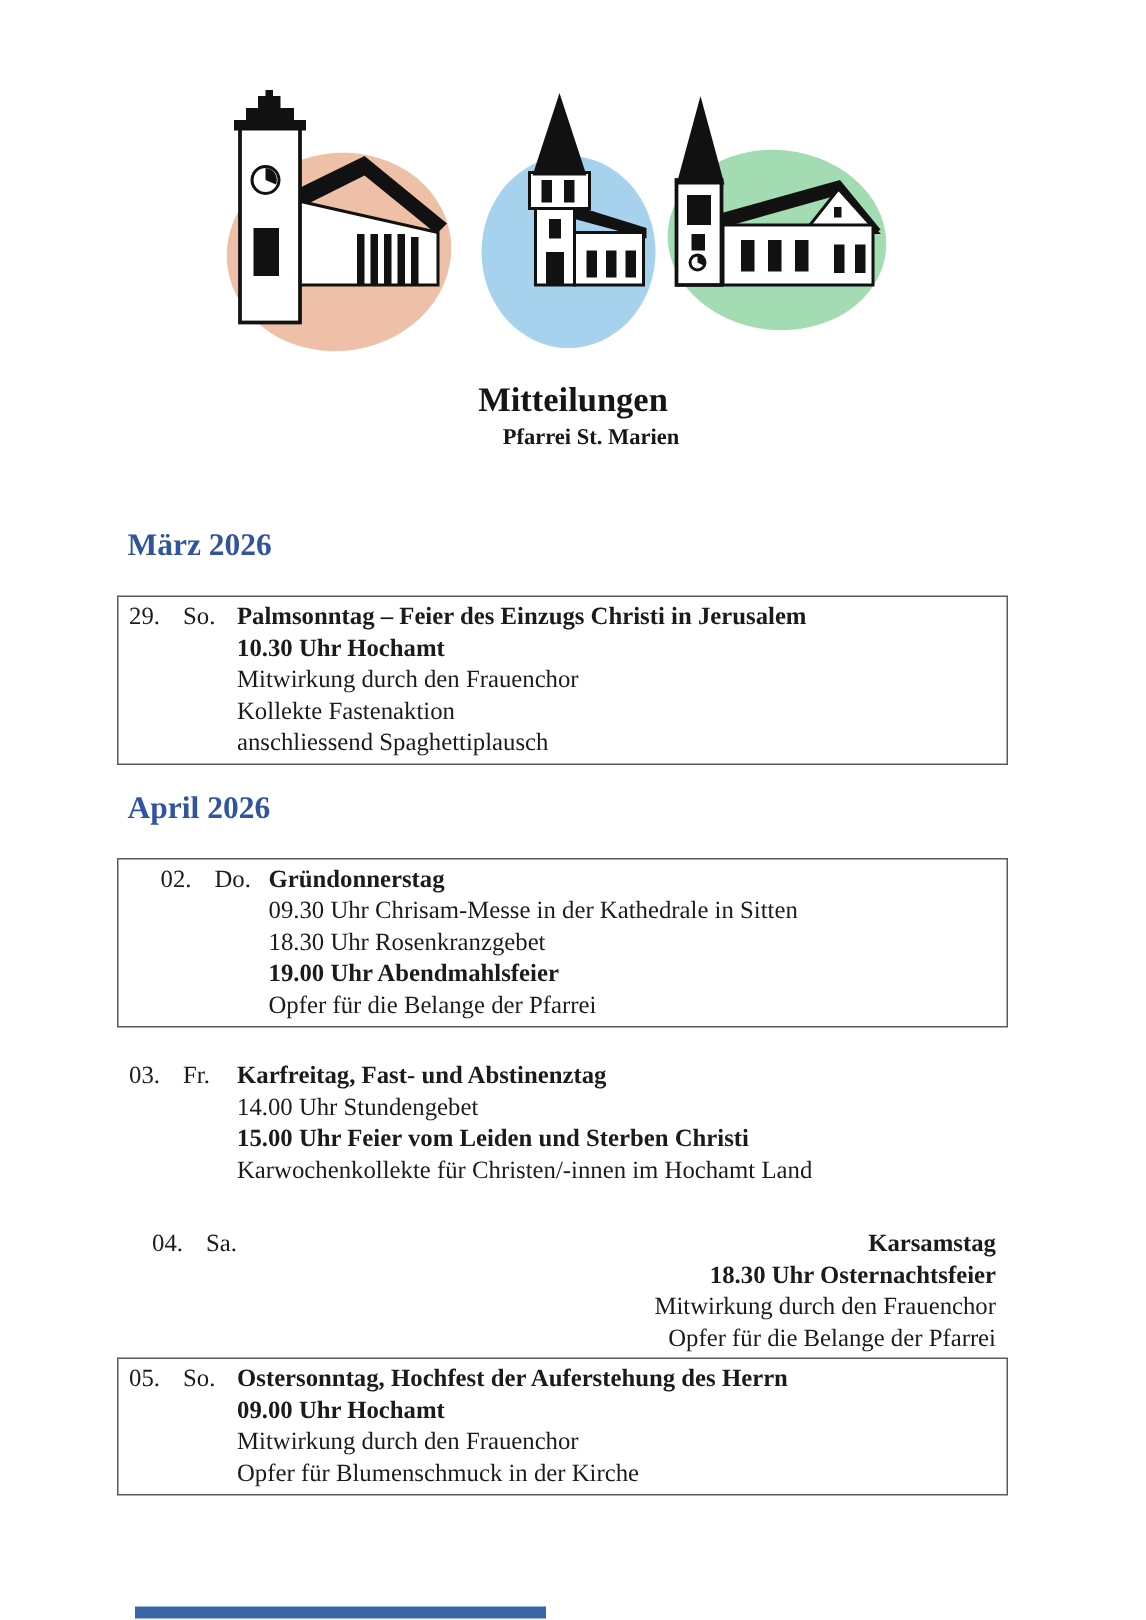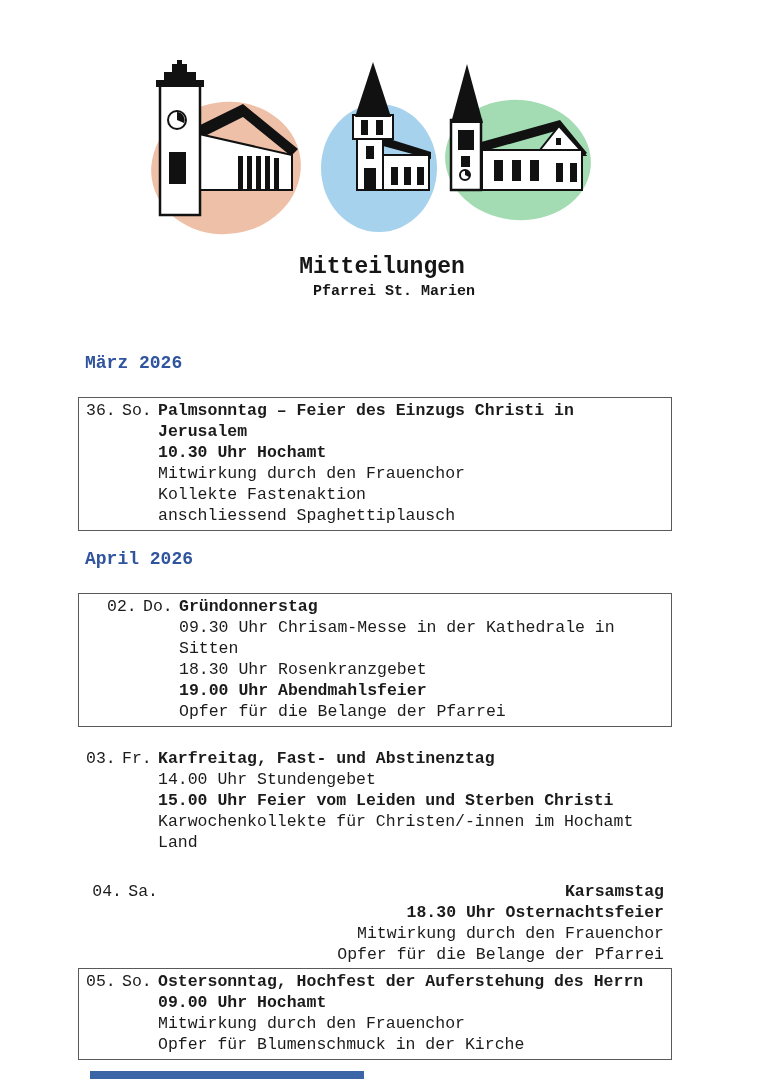--- a/index.html
+++ b/index.html
@@ -1,26 +1,26 @@
 <!DOCTYPE html>
 <html style="--blue: #30559e; --footerblue: #3a66a8;"><head>
 <meta charset="utf-8">
 <style>
   html,body{margin:0;padding:0;background:#ffffff;}
   #page{
     position:relative;width:764px;height:1080px;background:#ffffff;overflow:hidden;
-    font-family:Liberation Mono, monospace;color:#1b1b1b;
+    font-family:Liberation Serif, serif;color:#1b1b1b;
   }
   
   #art{position:absolute;left:146px;top:60px;width:480px;height:180px;}
   
   #title{margin:0;padding-top:253px;text-align:center;font-size:23px;font-weight:bold;line-height:28px;color:#161616;}
   #subtitle{margin:2px 0 0;text-align:center;font-size:15px;font-weight:bold;line-height:18px;color:#161616;padding-left:24px;}
   
-  h2.month{margin:50px 0 0 85px;font-size:18px;line-height:24px;font-weight:bold;color:var(--blue,#30559e);}
+  h2.month{margin:50px 0 0 85px;font-size:21px;line-height:24px;font-weight:bold;color:var(--blue,#30559e);}
   .entries{display:flow-root;}
   .entry{
     margin-left:78px;width:594px;box-sizing:border-box;
     display:grid;grid-template-columns:36px 36px auto;
     font-size:16.5px;line-height:21px;
     padding:3px 8px 3px 8px;
   }
   .entry.boxed{border:1px solid #5a5a5a;padding:2px 8px 4px 7px;}
   .entries[data-s="0"] .entry{margin-top:22px;}
   .entries[data-s="1"] .entry:nth-child(1){margin-top:22px;padding-left:28px;}
@@ -104,21 +104,21 @@
     </g>
   </svg>
 
   <h1 id="title">Mitteilungen</h1>
   <div id="subtitle">Pfarrei St. Marien</div>
 
   <div id="schedule">
     <h2 class="month">März 2026</h2>
     <div class="entries" data-s="0">
         <div class="entry boxed">
-          <div class="col date">36.</div>
+          <div class="col date">29.</div>
           <div class="col day">So.</div>
           <div class="details">
             <div class="line b">Palmsonntag – Feier des Einzugs Christi in Jerusalem</div>
             <div class="line b">10.30 Uhr Hochamt</div>
             <div class="line">Mitwirkung durch den Frauenchor</div>
             <div class="line">Kollekte Fastenaktion</div>
             <div class="line">anschliessend Spaghettiplausch</div>
           </div>
         </div>
       </div>

